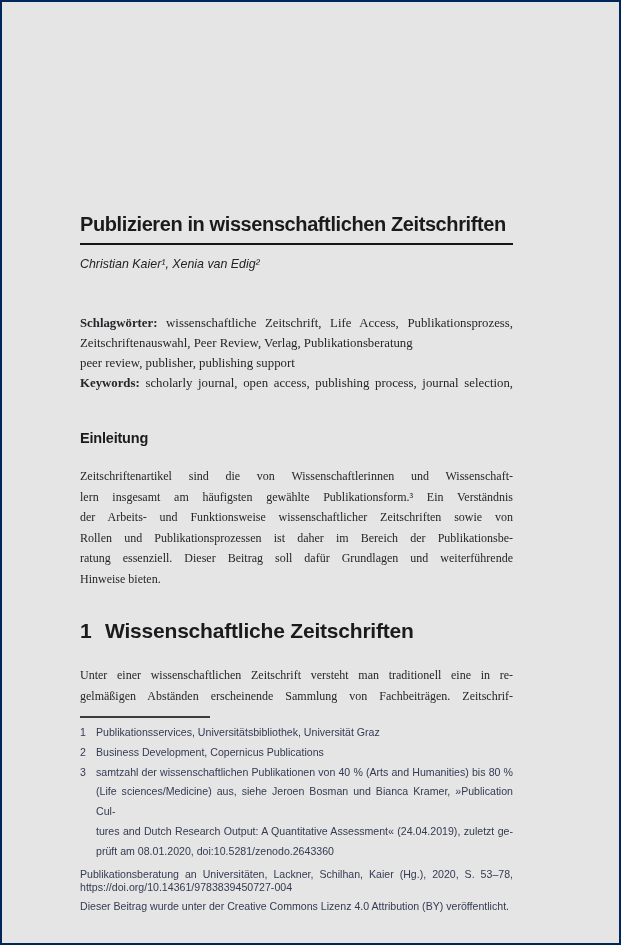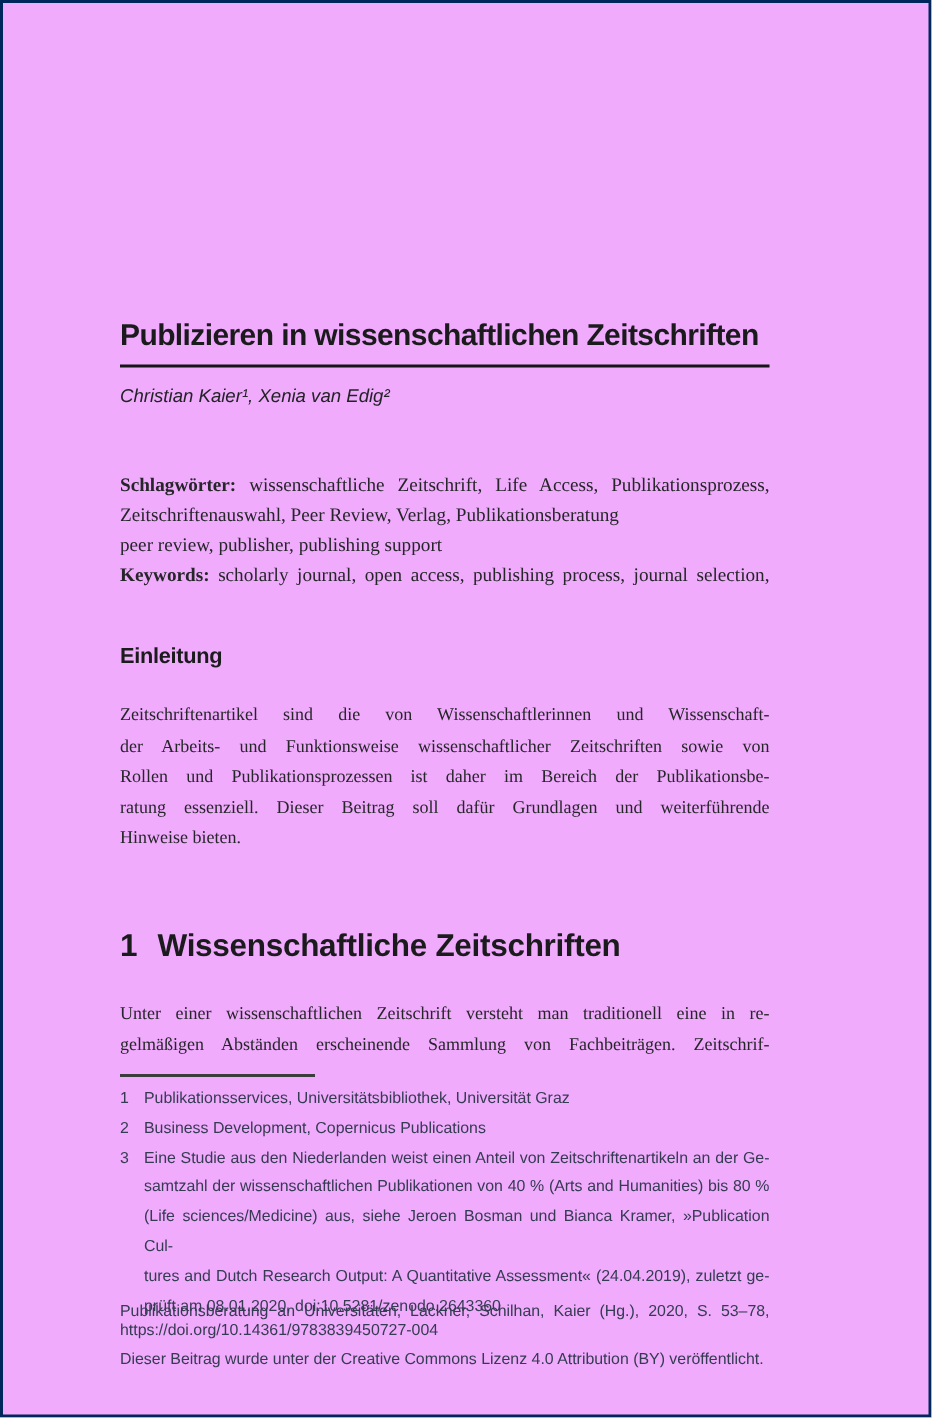--- a/index.html
+++ b/index.html
@@ -2,21 +2,21 @@
 <html lang="de"><head>
 <meta charset="utf-8">
 <style>
   html, body { margin: 0; padding: 0; background: #ffffff; }
 
   .page {
     position: relative;
     width: 621px;
     height: 945px;
     box-sizing: border-box;
-    background: #f0abfc;
+    background: #e5e5e5;
     border: 2px solid #00275c;
     overflow: hidden;
     font-family: "Liberation Sans", sans-serif;
   }
 
   
   .serif { font-family: "Liberation Serif", serif; color: #26262a; }
   .jb { text-align: justify; text-align-last: justify; }
   .ln { min-height: 1em; }
 
@@ -90,20 +90,21 @@
     <div class="ln jb"><b>Schlagwörter:</b><span> wissenschaftliche Zeitschrift, Life Access, Publikationsprozess,</span></div>
     <div class="ln">Zeitschriftenauswahl, Peer Review, Verlag, Publikationsberatung</div>
     <div class="ln">peer review, publisher, publishing support</div>
     <div class="ln jb"><b>Keywords:</b><span> scholarly journal, open access, publishing process, journal selection,</span></div>
   </div>
 
   <h2 id="h-einleitung" class="heading">Einleitung</h2>
 
   <div id="para-intro" class="para serif">
       <div class="ln jb">Zeitschriftenartikel sind die von Wissenschaftlerinnen und Wissenschaft-</div>
+      <div class="ln jb">lern insgesamt am häufigsten gewählte Publikationsform.³ Ein Verständnis</div>
       <div class="ln jb">der Arbeits- und Funktionsweise wissenschaftlicher Zeitschriften sowie von</div>
       <div class="ln jb">Rollen und Publikationsprozessen ist daher im Bereich der Publikationsbe-</div>
       <div class="ln jb">ratung essenziell. Dieser Beitrag soll dafür Grundlagen und weiterführende</div>
       <div class="ln">Hinweise bieten.</div>
     </div>
 
   <h2 id="h-section1" class="heading">
     <span class="secnum">1</span><span>Wissenschaftliche Zeitschriften</span>
   </h2>
 
@@ -123,21 +124,20 @@
     </div>
     <div class="fn">
       <div class="fn-num">2</div>
       <div class="fn-text">
           <div class="ln">Business Development, Copernicus Publications</div>
         </div>
     </div>
     <div class="fn">
       <div class="fn-num">3</div>
       <div class="fn-text">
-          <div class="ln jb">Eine Studie aus den Niederlanden weist einen Anteil von Zeitschriftenartikeln an der Ge-</div>
           <div class="ln jb">samtzahl der wissenschaftlichen Publikationen von 40 % (Arts and Humanities) bis 80 %</div>
           <div class="ln jb">(Life sciences/Medicine) aus, siehe Jeroen Bosman und Bianca Kramer, »Publication Cul-</div>
           <div class="ln jb">tures and Dutch Research Output: A Quantitative Assessment« (24.04.2019), zuletzt ge-</div>
           <div class="ln">prüft am 08.01.2020, doi:10.5281/zenodo.2643360</div>
         </div>
     </div>
   </div>
 
   <div id="footer">
     <div id="citation">

